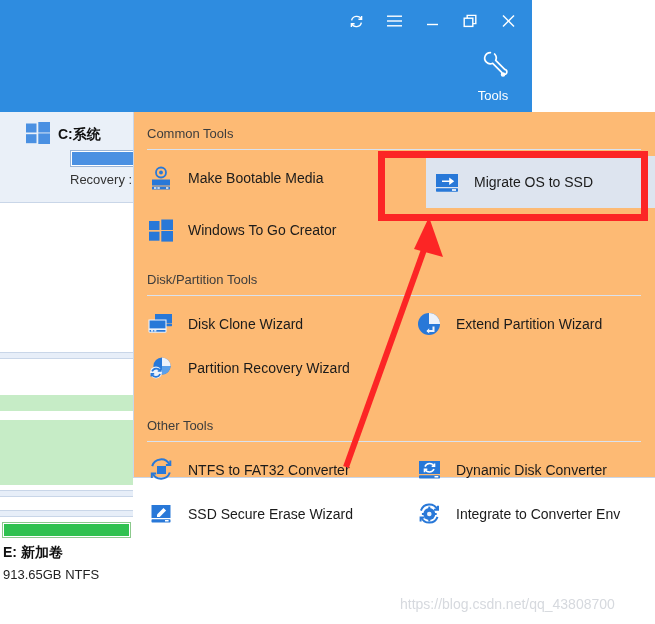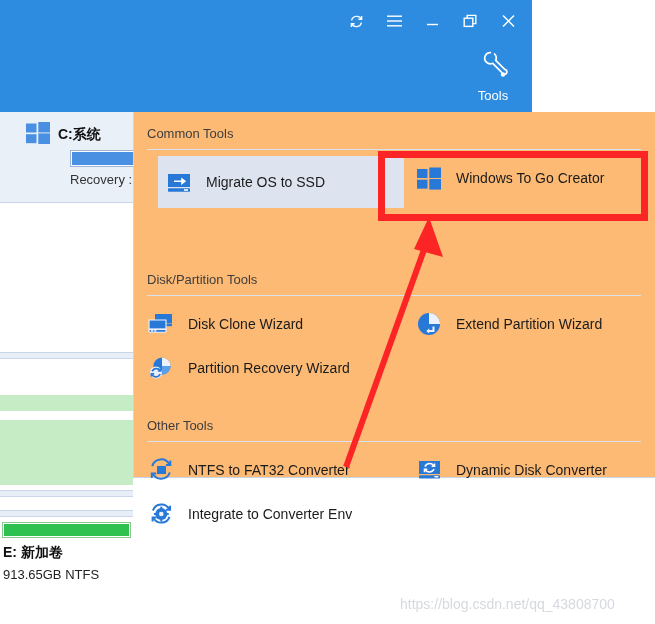--- a/index.html
+++ b/index.html
@@ -332,20 +332,34 @@
   <div id="volume-sub">913.65GB NTFS</div>
 </div>
 
 <div id="tools-panel">
 
   <div class="tools-section" id="section-common">
     <div class="section-title">Common Tools</div>
     <div class="section-rule"></div>
     <div class="tools-grid">
 
+      <div class="tool-item">
+        <span class="tool-icon">
+          <svg width="26" height="26" viewBox="0 0 26 26">
+            <circle cx="13" cy="7.5" r="5" fill="none" stroke="#2878d8" stroke-width="1.8"></circle>
+            <circle cx="13" cy="7.5" r="1.9" fill="#2878d8"></circle>
+            <path d="M4 14.5h18v6H4z" fill="#2878d8"></path>
+            <rect x="4" y="21.5" width="18" height="3" rx="0.6" fill="#2878d8"></rect>
+            <rect x="6" y="22.3" width="2.4" height="1.4" fill="#ffffff"></rect>
+            <rect x="9.4" y="22.3" width="2.4" height="1.4" fill="#ffffff"></rect>
+            <rect x="18" y="22.3" width="2.4" height="1.4" fill="#ffffff"></rect>
+          </svg>
+        </span>
+        <span class="tool-label">Make Bootable Media</span>
+      </div>
 
       <div class="tool-item selected">
         <span class="tool-icon">
           <svg width="28" height="26" viewBox="0 0 28 26">
             <path d="M3 5h22v13H3z" fill="#2878d8"></path>
             <rect x="3" y="19.3" width="22" height="3.4" rx="0.7" fill="#2878d8"></rect>
             <rect x="19" y="20.2" width="4" height="1.6" fill="#ffffff"></rect>
             <path d="M9 11.6h7.2V8.6l5 3.7-5 3.7v-3H9z" fill="#ffffff"></path>
           </svg>
         </span>
@@ -439,20 +453,31 @@
             <path d="M3 4h21v13H3z" fill="#2878d8"></path>
             <rect x="3" y="18.2" width="21" height="3.2" rx="0.7" fill="#2878d8"></rect>
             <rect x="18.5" y="19" width="3.8" height="1.5" fill="#ffffff"></rect>
             <path d="M18 9.2a5 5 0 0 0-9 .4M9 12.4a5 5 0 0 0 9-.4" fill="none" stroke="#ffffff" stroke-width="1.6"></path>
             <path d="M18.5 6.4v2.8h-2.8M8.5 15.2v-2.8h2.8" fill="none" stroke="#ffffff" stroke-width="1.6"></path>
           </svg>
         </span>
         <span class="tool-label">Dynamic Disk Converter</span>
       </div>
 
+      <div class="tool-item">
+        <span class="tool-icon">
+          <svg width="27" height="26" viewBox="0 0 27 26">
+            <path d="M3.5 4h19v13h-19z" fill="#2878d8"></path>
+            <rect x="3.5" y="18.2" width="19" height="3.2" rx="0.7" fill="#2878d8"></rect>
+            <rect x="17" y="19" width="3.6" height="1.5" fill="#ffffff"></rect>
+            <path d="M15.5 7l2.6 2.6-6.4 6.4H9v-2.6z" fill="#ffffff"></path>
+          </svg>
+        </span>
+        <span class="tool-label">SSD Secure Erase Wizard</span>
+      </div>
 
       <div class="tool-item">
         <span class="tool-icon">
           <svg width="27" height="26" viewBox="0 0 27 26">
             <path d="M21.3 8.4A8.8 8.8 0 0 0 5 9.6M5.3 16.6a8.8 8.8 0 0 0 16.2-.8" fill="none" stroke="#2878d8" stroke-width="2"></path>
             <path d="M22 4.8v4h-4M4.6 20.6v-4h4" fill="none" stroke="#2878d8" stroke-width="2"></path>
             <circle cx="13.3" cy="13" r="6" fill="#2878d8"></circle>
             <circle cx="13.3" cy="13" r="2.3" fill="#edf2fa"></circle>
             <g fill="#2878d8">
               <rect x="12.3" y="5.6" width="2" height="3"></rect>

